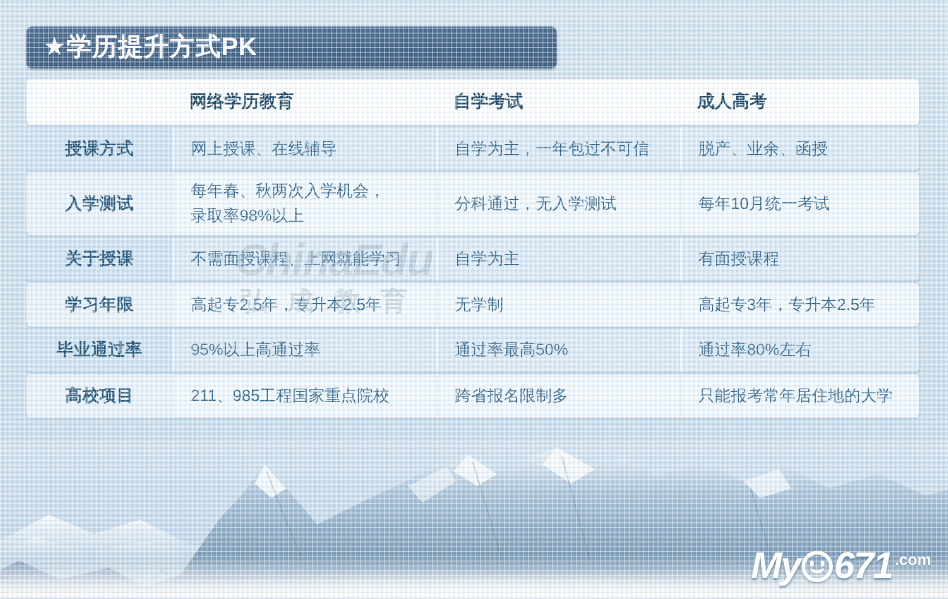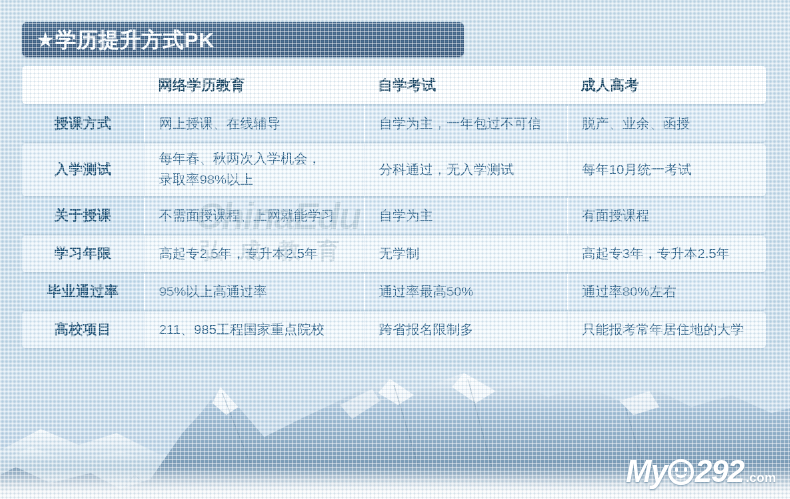--- a/index.html
+++ b/index.html
@@ -235,21 +235,21 @@
     left: 4px; right: 4px; bottom: 4px;
     height: 6px;
     border-bottom: 3px solid #ffffff;
     border-radius: 0 0 8px 8px;
   }
   .lg-com {
     font-size: 13px;
     font-weight: 700;
     color: #ffffff;
     margin-left: 2px;
-    margin-bottom: 3px;
+    margin-bottom: 14px;
     text-shadow: 0 1px 2px rgba(70,110,140,0.6);
   }
   #logo-sub {
     margin-top: 1px;
     font-size: 12px;
     font-weight: 700;
     color: rgba(255,255,255,0.58);
     letter-spacing: 2px;
     text-shadow: 0 1px 1px rgba(90,120,150,0.45);
   }
@@ -369,19 +369,19 @@
   </div>
 
   <div id="site-logo">
     <div id="logo-row">
       <span class="lg-my">My</span>
       <span class="lg-smiley">
         <i class="le"></i>
           <i class="re"></i>
           <u></u>
       </span>
-      <span class="lg-num">292</span>
+      <span class="lg-num">671</span>
       <span class="lg-com">.com</span>
     </div>
   </div>
 
   <div id="texture"></div>
 </div>
 
 </body></html>

